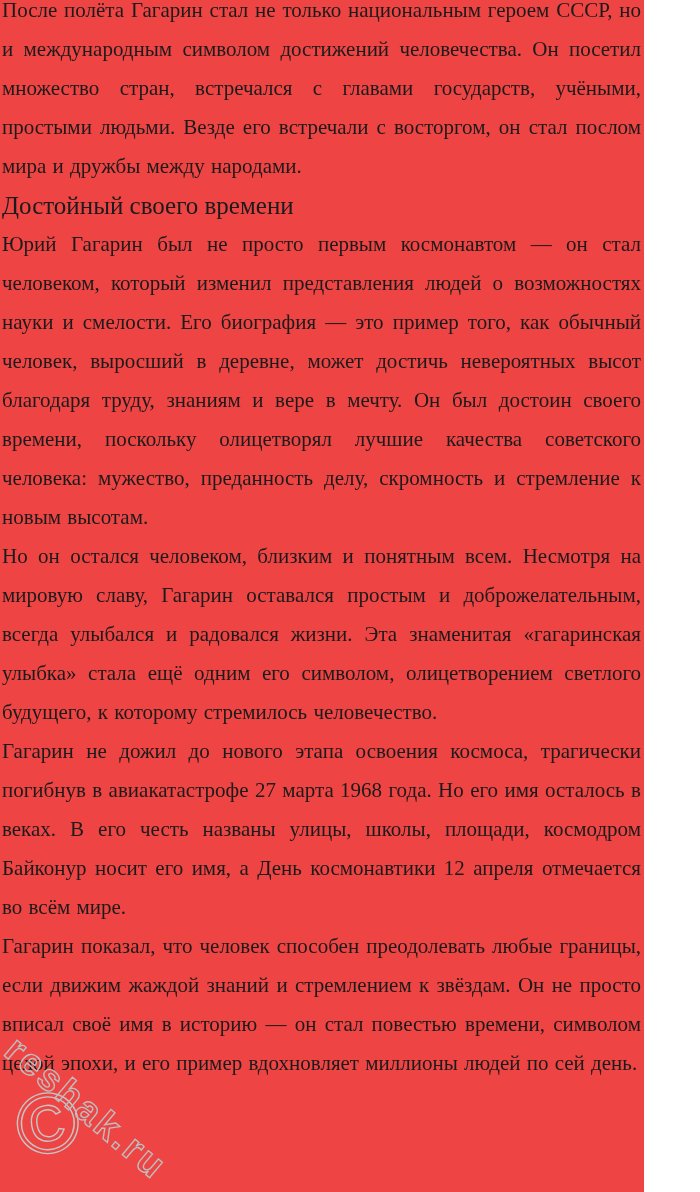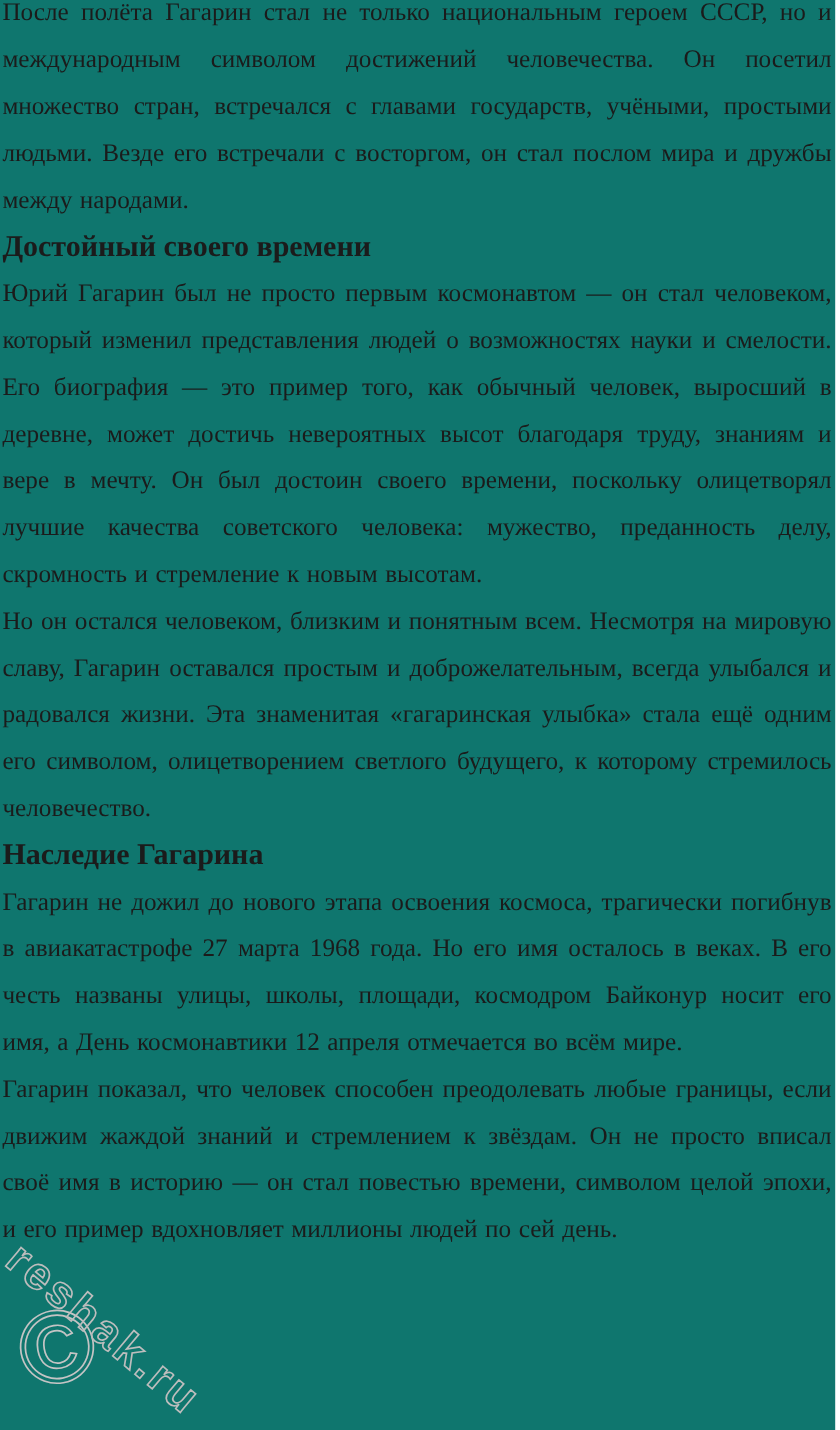--- a/index.html
+++ b/index.html
@@ -9,24 +9,24 @@
   body {
     width: 700px;
     height: 1192px;
     background: #ffffff;
     overflow: hidden;
     font-family: "Liberation Serif", "DejaVu Serif", serif;
     color: #1b1b1b;
   }
   .page {
     position: relative;
-    width: 696px;
+    width: 644px;
     height: 1192px;
     overflow: hidden;
-    background: #0f766e;
+    background: #ef4444;
   }
   .doc {
     position: relative;
     z-index: 1;
     padding: 0 3px 0 2px;
     margin-top: -9px;
   }
   .doc > * + * {
     margin-top: 10px;
   }
@@ -34,21 +34,21 @@
     margin: 0;
     font-size: 21px;
     line-height: 39px;
     text-align: justify;
     word-spacing: 1px;
   }
   .heading {
     margin: 0;
     font-size: 25px;
     line-height: 39px;
-    font-weight: bold;
+    font-weight: normal;
     text-align: left;
   }
   .para strong {
     font-weight: normal;
   }
   
   .watermark {
     position: absolute;
     left: 0;
     top: 0;
@@ -90,21 +90,20 @@
   <article class="doc">
 
     <p class="para">После полёта Гагарин стал не только национальным героем СССР, но и международным символом достижений человечества. Он посетил множество стран, встречался с главами государств, учёными, простыми людьми. Везде его встречали с восторгом, он стал послом мира и дружбы между народами.</p>
 
     <h2 class="heading">Достойный своего времени</h2>
 
     <p class="para">Юрий Гагарин был не просто первым космонавтом — он стал человеком, который изменил представления людей о возможностях науки и смелости. Его биография — это пример того, как обычный человек, выросший в деревне, может достичь невероятных высот благодаря труду, знаниям и вере в мечту. Он был достоин своего времени, поскольку олицетворял лучшие качества советского человека: мужество, преданность делу, скромность и стремление к новым высотам.</p>
 
     <p class="para">Но он остался человеком, близким и понятным всем. Несмотря на мировую славу, Гагарин оставался простым и доброжелательным, всегда улыбался и радовался жизни. Эта знаменитая «гагаринская улыбка» стала ещё одним его символом, олицетворением светлого будущего, к которому стремилось человечество.</p>
 
-    <h2 class="heading">Наследие Гагарина</h2>
 
     <p class="para">Гагарин не дожил до нового этапа освоения космоса, трагически погибнув в авиакатастрофе 27 марта 1968 года. Но его имя осталось в веках. В его честь названы улицы, школы, площади, космодром Байконур носит его имя, а День космонавтики 12 апреля отмечается во всём мире.</p>
 
     <p class="para"><span>Гагарин показал, что человек способен преодолевать любые границы, если движим жаждой знаний и стремлением к звёздам. Он не просто вписал своё имя в историю — он стал </span><strong>повестью времени</strong><span>, символом целой эпохи, и его пример вдохновляет миллионы людей по сей день.</span></p>
 
   </article>
 
   <div class="watermark">
     <span class="wm-copyright">©</span>
     <span class="wm-site">reshak.ru</span>

